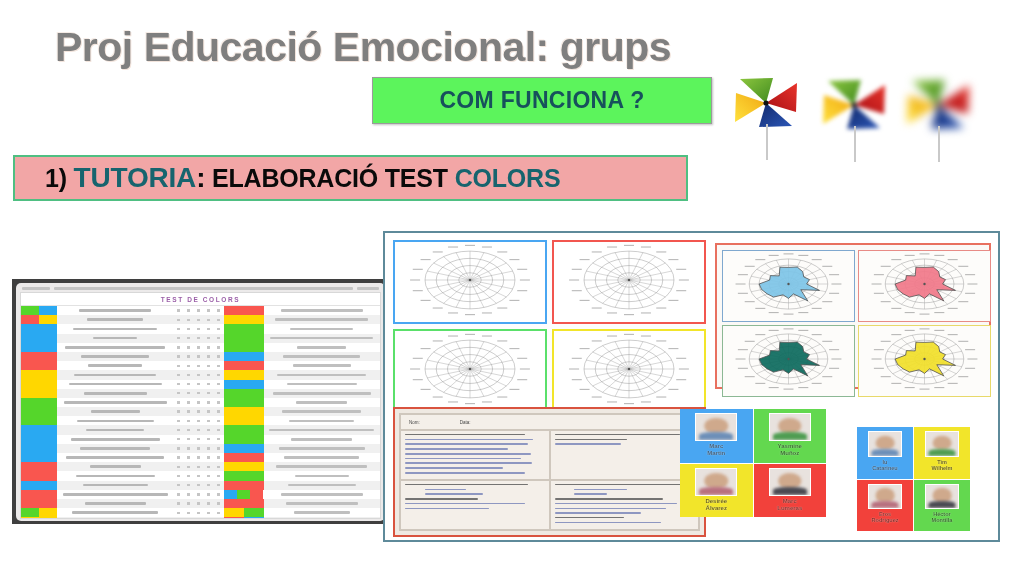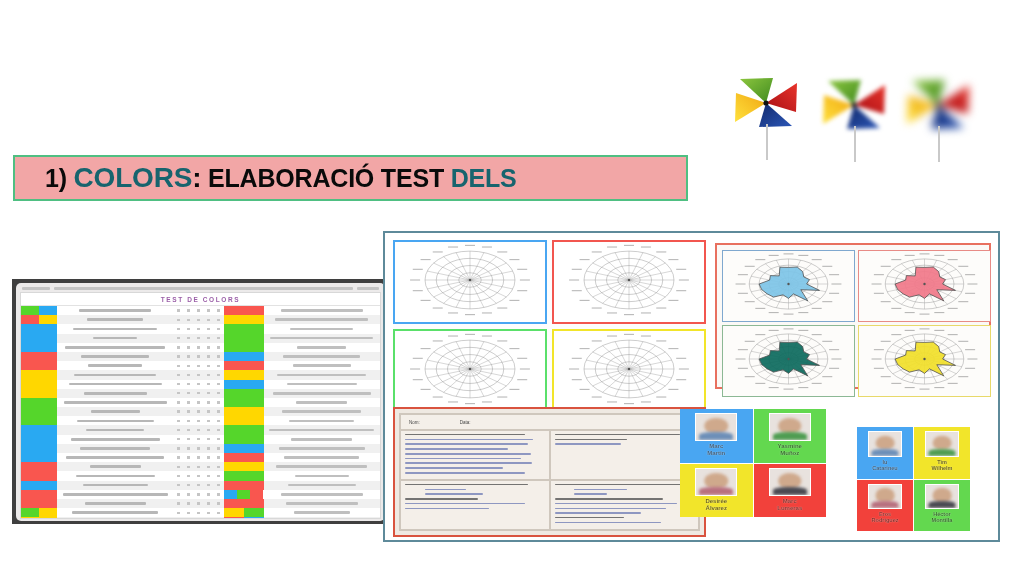--- a/index.html
+++ b/index.html
@@ -185,25 +185,29 @@
     background: #6d8fb8; border-radius: 40% 40% 0 0; filter: blur(1.4px); }
   .face.f-g::after { background: #4f9d52; }
   .face.f-d::after { background: #4a4a52; }
   .face.f-p::after { background: #b8707f; }
 </style>
 </head>
 <body>
 
 <div id="slide">
 
-
+  <div id="slide-title">Proj Educació Emocional: grups</div>
+
+  <div id="green-box">
+    <span>COM FUNCIONA ?</span>
+  </div>
 
   <div id="pink-banner">
     <div class="btxt">
-      <span class="ink-black">1)</span><span>&nbsp;</span><span class="ink-teal big">COLORS</span><span class="ink-black big">:</span><span>&nbsp;</span><span class="ink-black">ELABORACIÓ TEST</span><span>&nbsp;</span><span class="ink-teal">DELS</span>
+      <span class="ink-black">1)</span><span>&nbsp;</span><span class="ink-teal big">TUTORIA</span><span class="ink-black big">:</span><span>&nbsp;</span><span class="ink-black">ELABORACIÓ TEST</span><span>&nbsp;</span><span class="ink-teal">COLORS</span>
     </div>
   </div>
 
   <div id="pinwheels">
     <div class="pw" id="pw1">
       <div class="head">
         <svg width="78" height="66" viewBox="0 0 78 66">
           <defs>
             <linearGradient id="gG" x1="0" y1="0" x2="1" y2="1">
               <stop offset="0" stop-color="#8cc63f"></stop>

